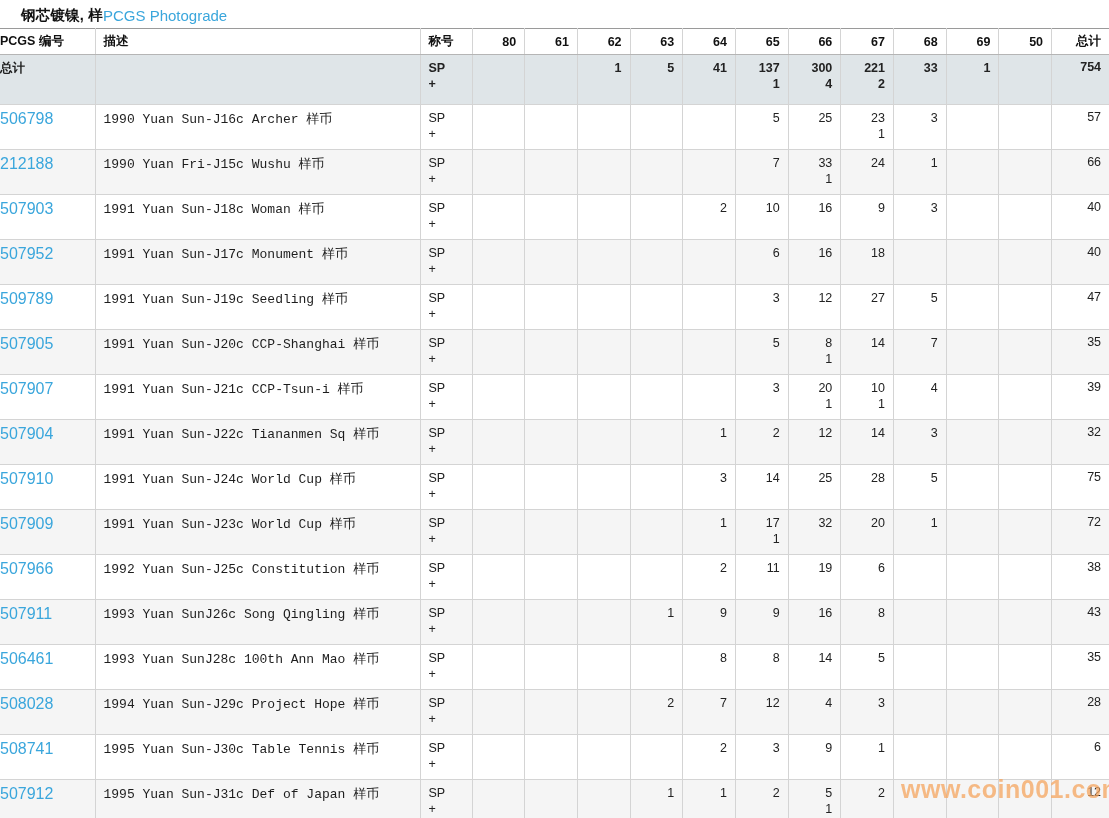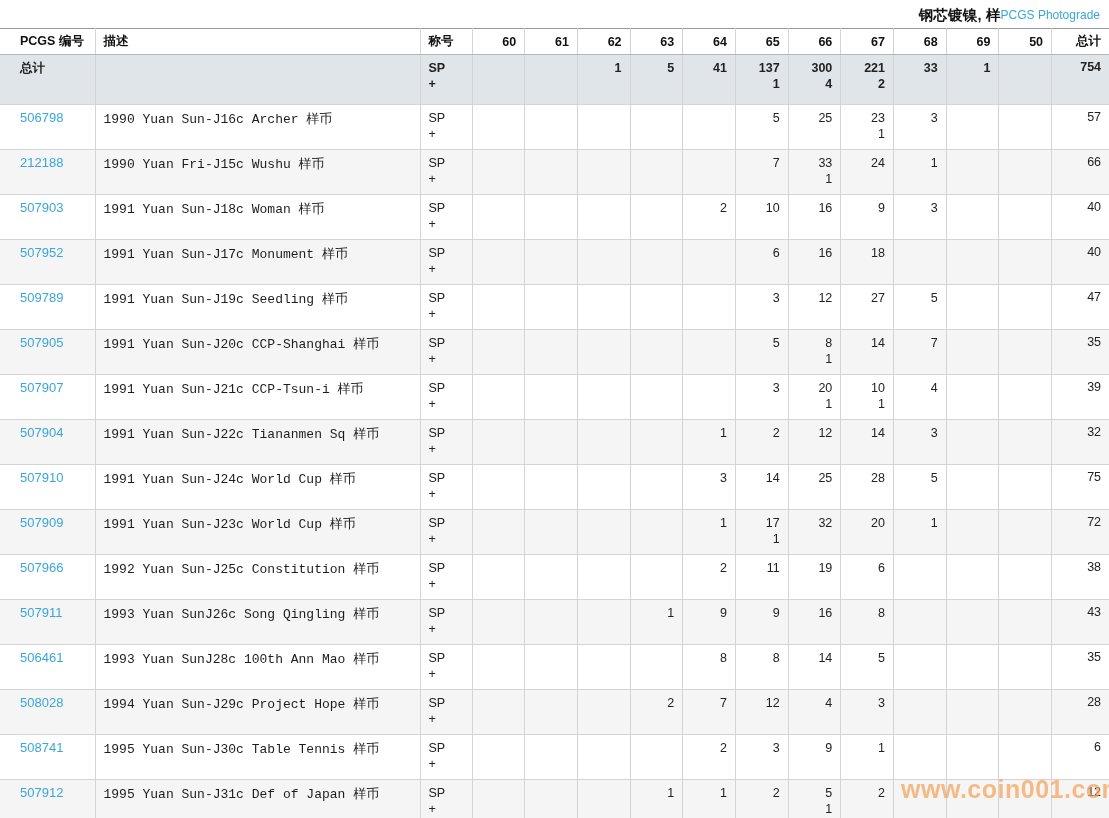--- a/index.html
+++ b/index.html
@@ -5,43 +5,43 @@
   :root{
     --link:#3aa6dc; --text:#222; --border:#d4d4d4; --border-dark:#9a9a9a;
     --totals-bg:#dfe5e8; --alt-bg:#f5f5f5; --watermark:#f5a55f;
   }
   *{box-sizing:border-box;}
   html,body{margin:0;padding:0;}
   body{
     width:1109px;height:818px;overflow:hidden;background:#fff;position:relative;
     font-family:"Liberation Sans","DejaVu Sans",sans-serif;color:var(--text);
   }
-  .topbar{display:flex;justify-content:flex-end;align-items:center;height:28px;padding:2px 9px 0 21px;}
+  .topbar{display:flex;justify-content:flex-start;align-items:center;height:28px;padding:2px 9px 0 21px;}
   .page-title{font-weight:bold;font-size:14.5px;color:#111;letter-spacing:0.2px;}
-  .pg-link{font-size:12px;color:var(--link);text-decoration:none;cursor:pointer;}
+  .pg-link{font-size:15px;color:var(--link);text-decoration:none;cursor:pointer;}
   table{border-collapse:collapse;table-layout:fixed;width:1109px;}
   col.c-id{width:95px;} col.c-desc{width:325px;} col.c-des{width:52px;}
   col.c-g{width:52.7px;} col.c-tot{width:58px;}
   th,td{
     border-right:1px solid var(--border);border-bottom:1px solid var(--border);
     vertical-align:top;font-size:12.5px;padding:5px 8px 3px 8px;overflow:hidden;
   }
   th{
     border-top:1px solid var(--border-dark);border-bottom:1px solid #b5b5b5;
     font-weight:bold;white-space:nowrap;padding:4px 8px;height:23px;vertical-align:middle;
     text-align:left;font-size:12.5px;color:#111;
   }
   th.num,td.num{text-align:right;}
-  td.first,th.first{padding-left:20px;}
+  td.first,th.first{padding-left:0;}
   tr.totals td{background:var(--totals-bg);font-weight:bold;height:50px;}
   tr.data td{height:45px;}
   tr.alt td{background:var(--alt-bg);}
   td .l1{line-height:16px;min-height:16px;white-space:nowrap;}
   td .l2{line-height:16px;min-height:16px;white-space:nowrap;}
-  a.pcgs-no{color:var(--link);text-decoration:none;font-size:13px;cursor:pointer;}
+  a.pcgs-no{color:var(--link);text-decoration:none;font-size:16px;cursor:pointer;}
   td.desc{font-size:13px;color:#1d1d1d;font-family:Liberation Mono, monospace;}
   .watermark{
     position:absolute;left:901px;top:775px;z-index:5;pointer-events:none;
     font-size:25px;font-weight:bold;color:var(--watermark);opacity:0.75;
     letter-spacing:0.5px;white-space:nowrap;
   }
 </style>
 </head>
 <body>
 
@@ -66,21 +66,21 @@
       <col class="c-g">
       <col class="c-g">
       <col class="c-g">
     <col class="c-tot">
   </colgroup>
   <thead>
       <tr id="header-row">
         <th class="first">PCGS 编号</th>
         <th>描述</th>
         <th>称号</th>
-        <th class="num">60</th>
+        <th class="num">80</th>
         <th class="num">61</th>
         <th class="num">62</th>
         <th class="num">63</th>
         <th class="num">64</th>
         <th class="num">65</th>
         <th class="num">66</th>
         <th class="num">67</th>
         <th class="num">68</th>
         <th class="num">69</th>
         <th class="num">50</th>

